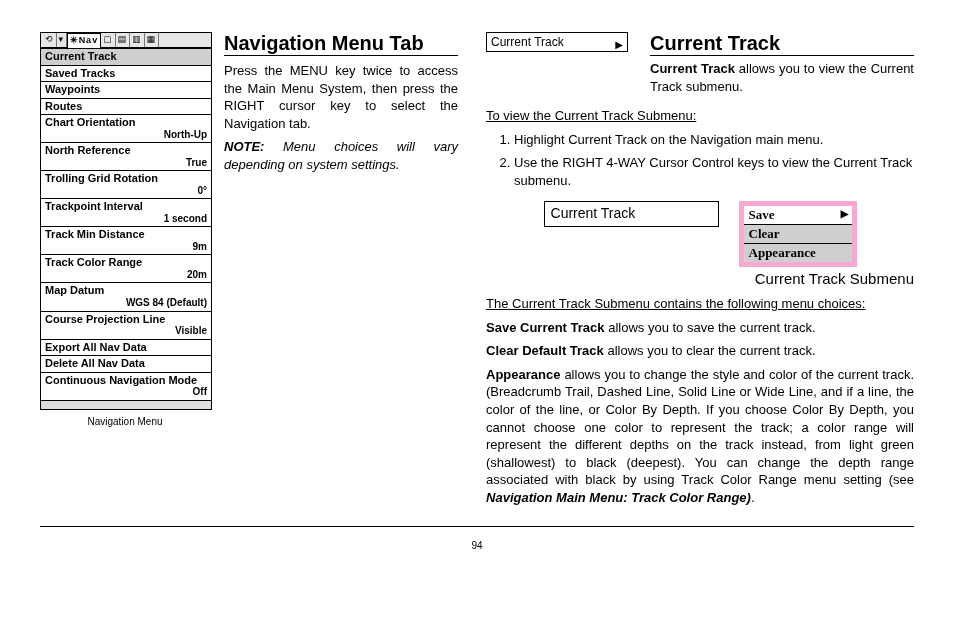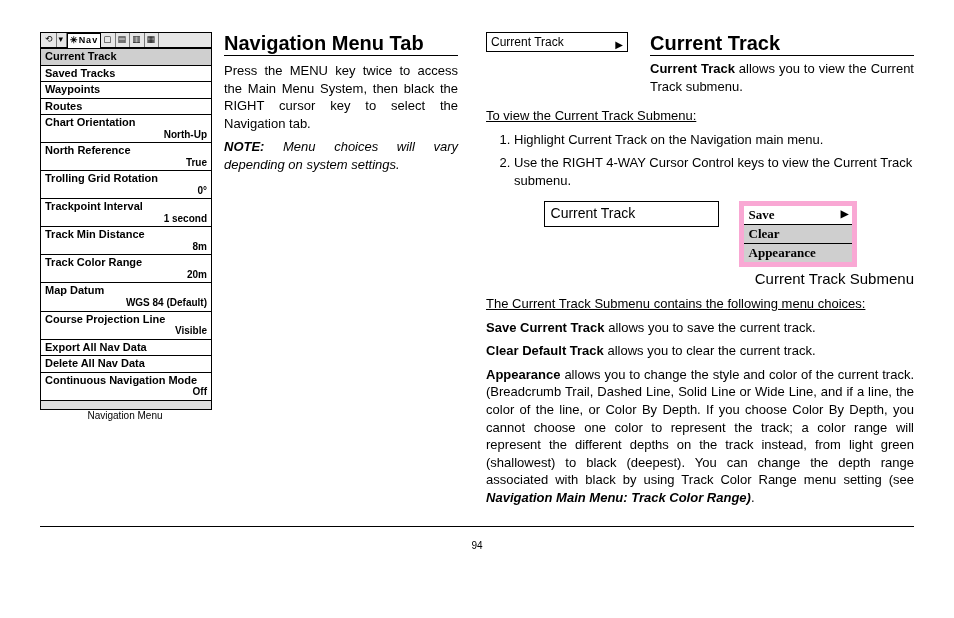--- a/index.html
+++ b/index.html
@@ -79,20 +79,21 @@
   background: #cfcfcf;
 }
 .nav-scroll {
   height: 8px;
   background: #ddd;
   border-top: 1px solid #000;
 }
 .nav-caption {
   text-align: center;
   font-size: 10px;
+  margin-top: 6px;
   font-family: Arial, sans-serif;
 }
 .left-text {
   flex: 1;
 }
 h2.section {
   font-family: "Arial Narrow", Arial, sans-serif;
   font-stretch: condensed;
   font-weight: bold;
   font-size: 20px;
@@ -218,35 +219,35 @@
               <span class="tab">▦</span>
           </div>
           <div class="nav-item highlight"><span>Current Track</span></div>
           <div class="nav-item"><span>Saved Tracks</span></div>
           <div class="nav-item"><span>Waypoints</span></div>
           <div class="nav-item"><span>Routes</span></div>
           <div class="nav-item"><span>Chart Orientation</span><span class="val">North-Up</span></div>
           <div class="nav-item"><span>North Reference</span><span class="val">True</span></div>
           <div class="nav-item"><span>Trolling Grid Rotation</span><span class="val">0°</span></div>
           <div class="nav-item"><span>Trackpoint Interval</span><span class="val">1 second</span></div>
-          <div class="nav-item"><span>Track Min Distance</span><span class="val">8m</span></div>
+          <div class="nav-item"><span>Track Min Distance</span><span class="val">9m</span></div>
           <div class="nav-item"><span>Track Color Range</span><span class="val">20m</span></div>
           <div class="nav-item"><span>Map Datum</span><span class="val">WGS 84 (Default)</span></div>
           <div class="nav-item"><span>Course Projection Line</span><span class="val">Visible</span></div>
           <div class="nav-item"><span>Export All Nav Data</span></div>
           <div class="nav-item"><span>Delete All Nav Data</span></div>
           <div class="nav-item" style="border-bottom:none;"><span>Continuous Navigation Mode</span><span class="val">Off</span></div>
           <div class="nav-scroll"></div>
         </div>
         <div class="nav-caption">Navigation Menu</div>
       </div>
 
       <div class="left-text">
         <h2 class="section">Navigation Menu Tab</h2>
-        <p class="body">Press the MENU key twice to access the Main Menu System, then black the RIGHT cursor key to select the Navigation tab.</p>
+        <p class="body">Press the MENU key twice to access the Main Menu System, then press the RIGHT cursor key to select the Navigation tab.</p>
         <p class="body note">
           <span class="bold">NOTE:</span><span> Menu choices will vary depending on system settings.</span>
         </p>
       </div>
     </div>
 
     <div class="col-right">
       <div class="right-head">
         <div class="ct-label">
           <span>Current Track</span>

